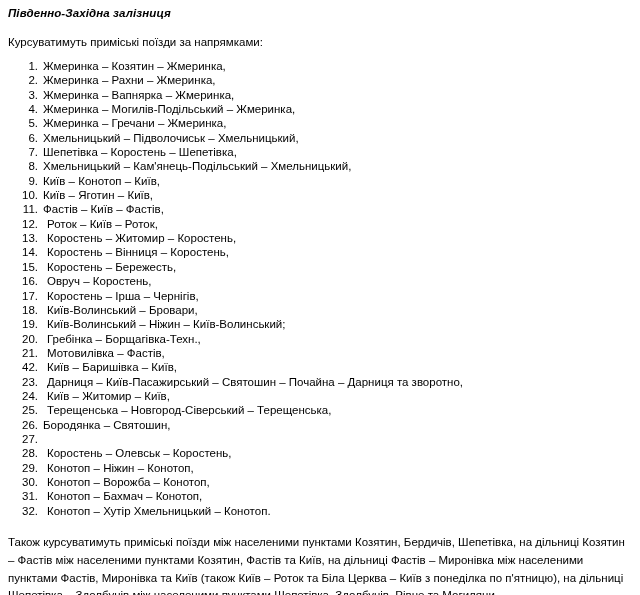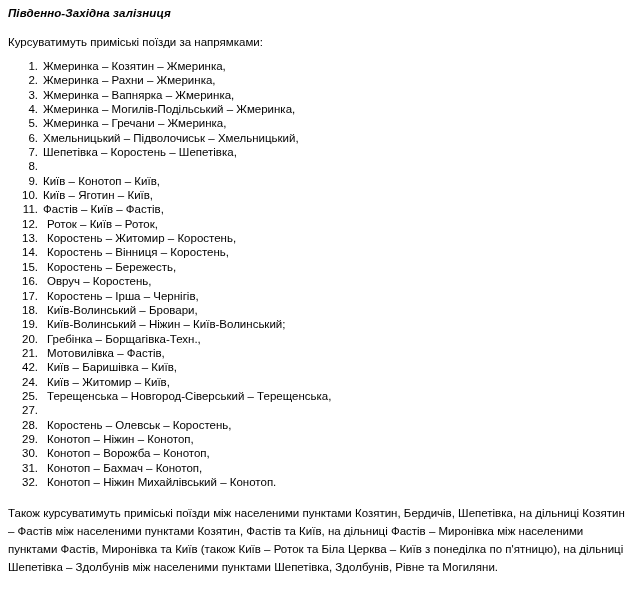--- a/index.html
+++ b/index.html
@@ -106,20 +106,21 @@
       <li class="route-row">
         <span class="route-num">6.</span>
         <span class="route-text">Хмельницький – Підволочиськ – Хмельницький,</span>
       </li>
       <li class="route-row">
         <span class="route-num">7.</span>
         <span class="route-text">Шепетівка – Коростень – Шепетівка,</span>
       </li>
       <li class="route-row">
         <span class="route-num">8.</span>
+        <span class="route-text">Хмельницький – Кам'янець-Подільський – Хмельницький,</span>
       </li>
       <li class="route-row">
         <span class="route-num">9.</span>
         <span class="route-text">Київ – Конотоп – Київ,</span>
       </li>
       <li class="route-row">
         <span class="route-num">10.</span>
         <span class="route-text">Київ – Яготин – Київ,</span>
       </li>
       <li class="route-row">
@@ -164,27 +165,35 @@
       </li>
       <li class="route-row wide">
         <span class="route-num">21.</span>
         <span class="route-text">Мотовилівка – Фастів,</span>
       </li>
       <li class="route-row wide">
         <span class="route-num">42.</span>
         <span class="route-text">Київ – Баришівка – Київ,</span>
       </li>
       <li class="route-row wide">
+        <span class="route-num">23.</span>
+        <span class="route-text">Дарниця – Київ-Пасажирський – Святошин – Почайна – Дарниця та зворотно,</span>
+      </li>
+      <li class="route-row wide">
         <span class="route-num">24.</span>
         <span class="route-text">Київ – Житомир – Київ,</span>
       </li>
       <li class="route-row wide">
         <span class="route-num">25.</span>
         <span class="route-text">Терещенська – Новгород-Сіверський – Терещенська,</span>
       </li>
+      <li class="route-row">
+        <span class="route-num">26.</span>
+        <span class="route-text">Бородянка – Святошин,</span>
+      </li>
       <li class="route-row wide">
         <span class="route-num">27.</span>
       </li>
       <li class="route-row wide">
         <span class="route-num">28.</span>
         <span class="route-text">Коростень – Олевськ – Коростень,</span>
       </li>
       <li class="route-row wide">
         <span class="route-num">29.</span>
         <span class="route-text">Конотоп – Ніжин – Конотоп,</span>
@@ -192,21 +201,21 @@
       <li class="route-row wide">
         <span class="route-num">30.</span>
         <span class="route-text">Конотоп – Ворожба – Конотоп,</span>
       </li>
       <li class="route-row wide">
         <span class="route-num">31.</span>
         <span class="route-text">Конотоп – Бахмач – Конотоп,</span>
       </li>
       <li class="route-row wide">
         <span class="route-num">32.</span>
-        <span class="route-text">Конотоп – Ніжин Михайлівський – Конотоп.</span>
+        <span class="route-text">Конотоп – Хутір Хмельницький – Конотоп.</span>
       </li>
     </ol>
 
   <div class="tail">
     <p class="p1">Також курсуватимуть приміські поїзди між населеними пунктами Козятин, Бердичів, Шепетівка, на дільниці Козятин – Фастів між населеними пунктами Козятин, Фастів та Київ, на дільниці Фастів – Миронівка між населеними пунктами Фастів, Миронівка та Київ (також Київ – Роток та Біла Церква – Київ з понеділка по п'ятницю), на дільниці Шепетівка – Здолбунів між населеними пунктами Шепетівка, Здолбунів, Рівне та Могиляни.</p>
 
   </div>
 
 </div>
 

